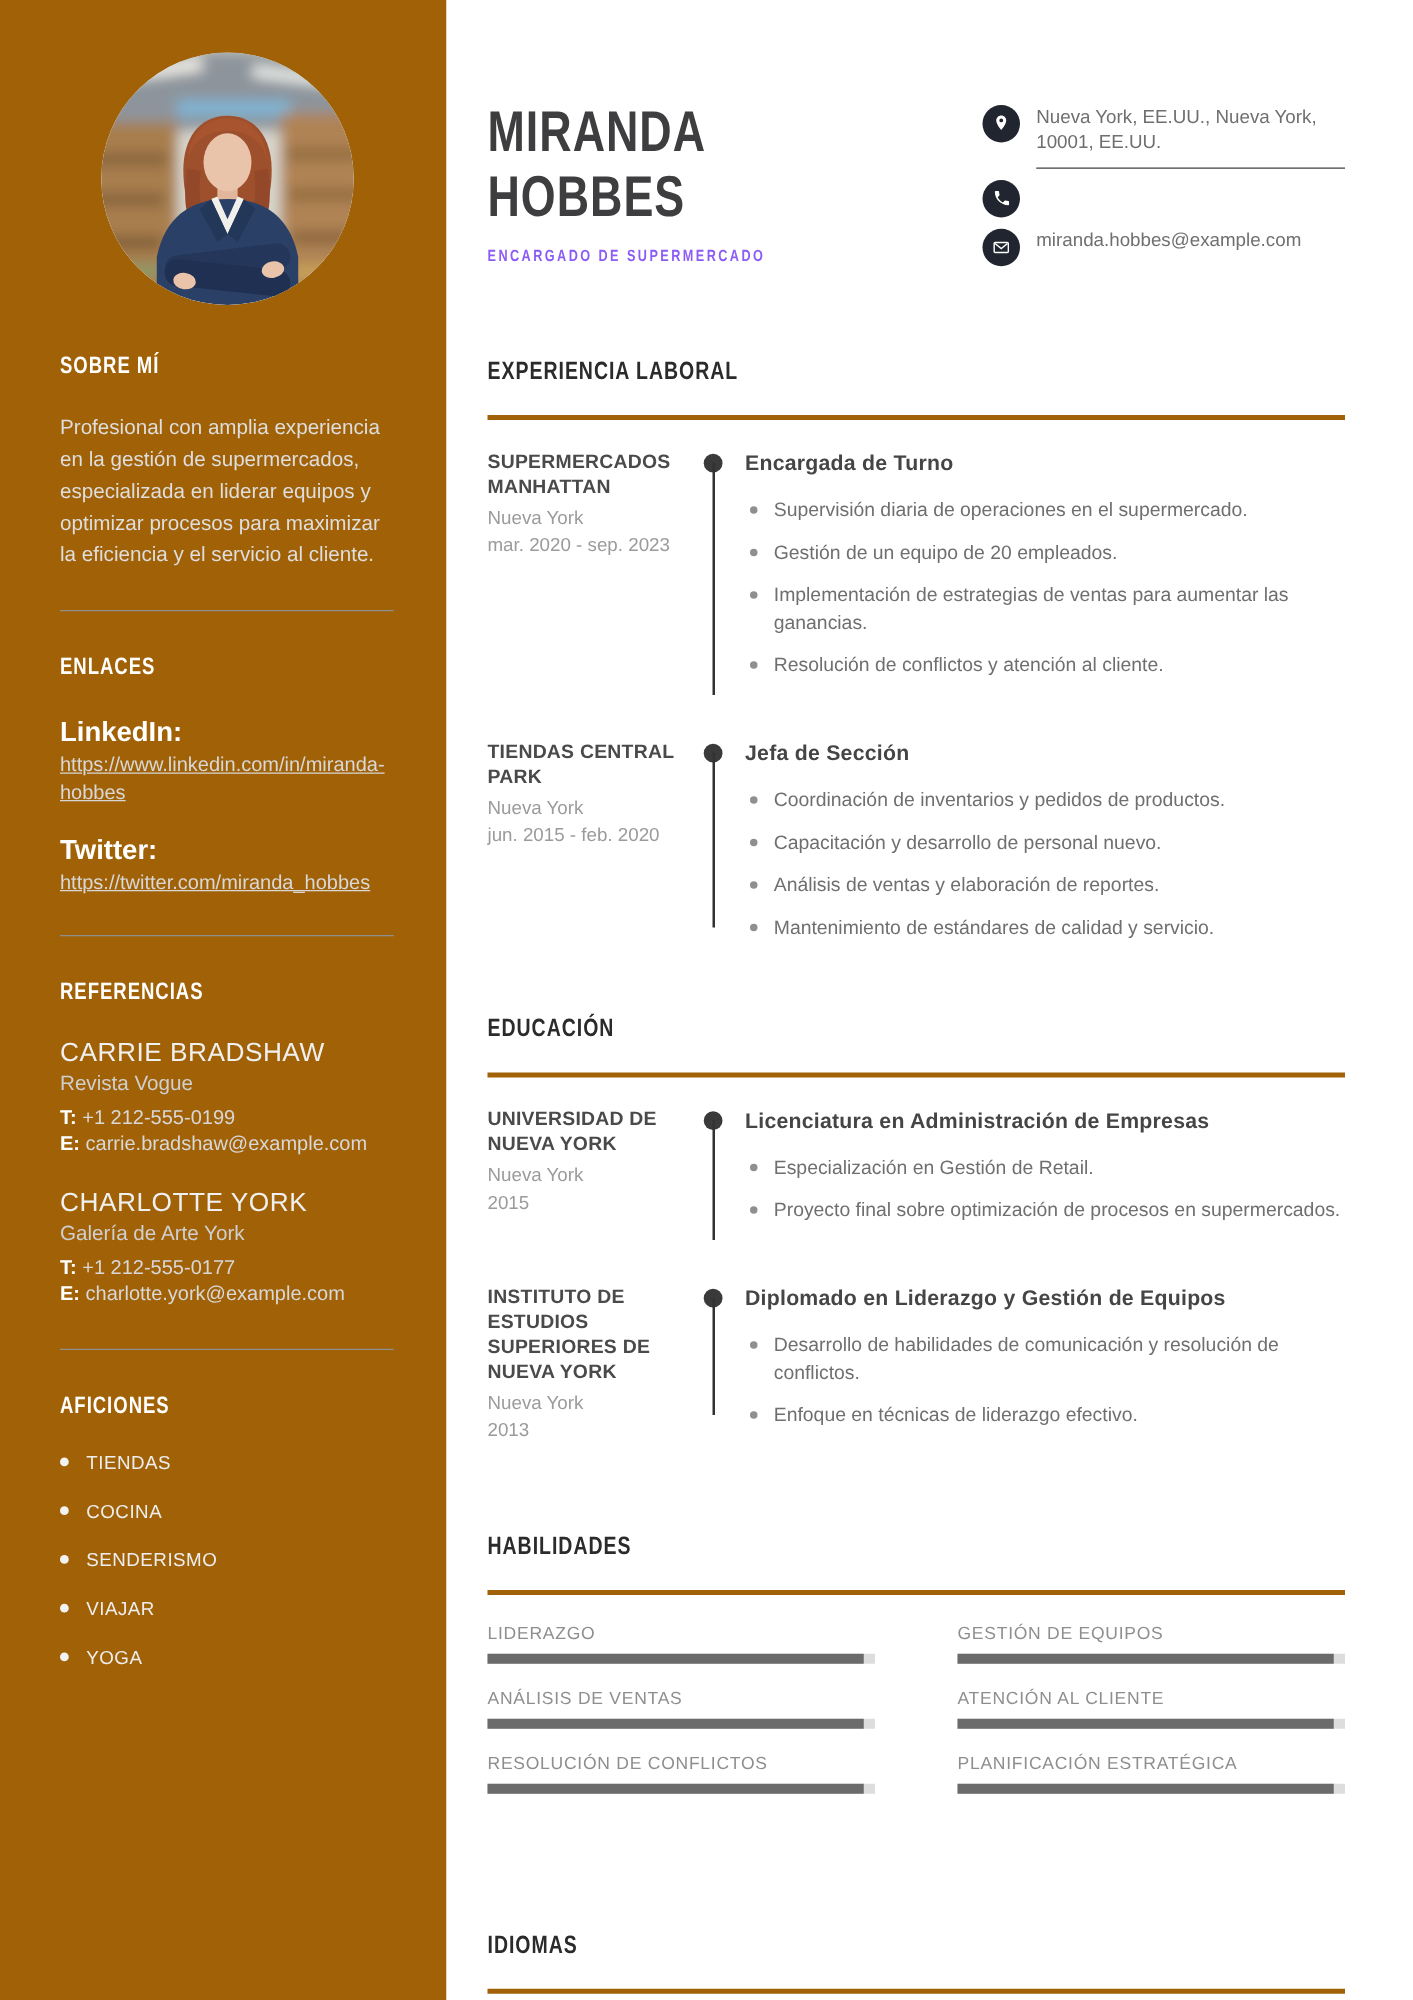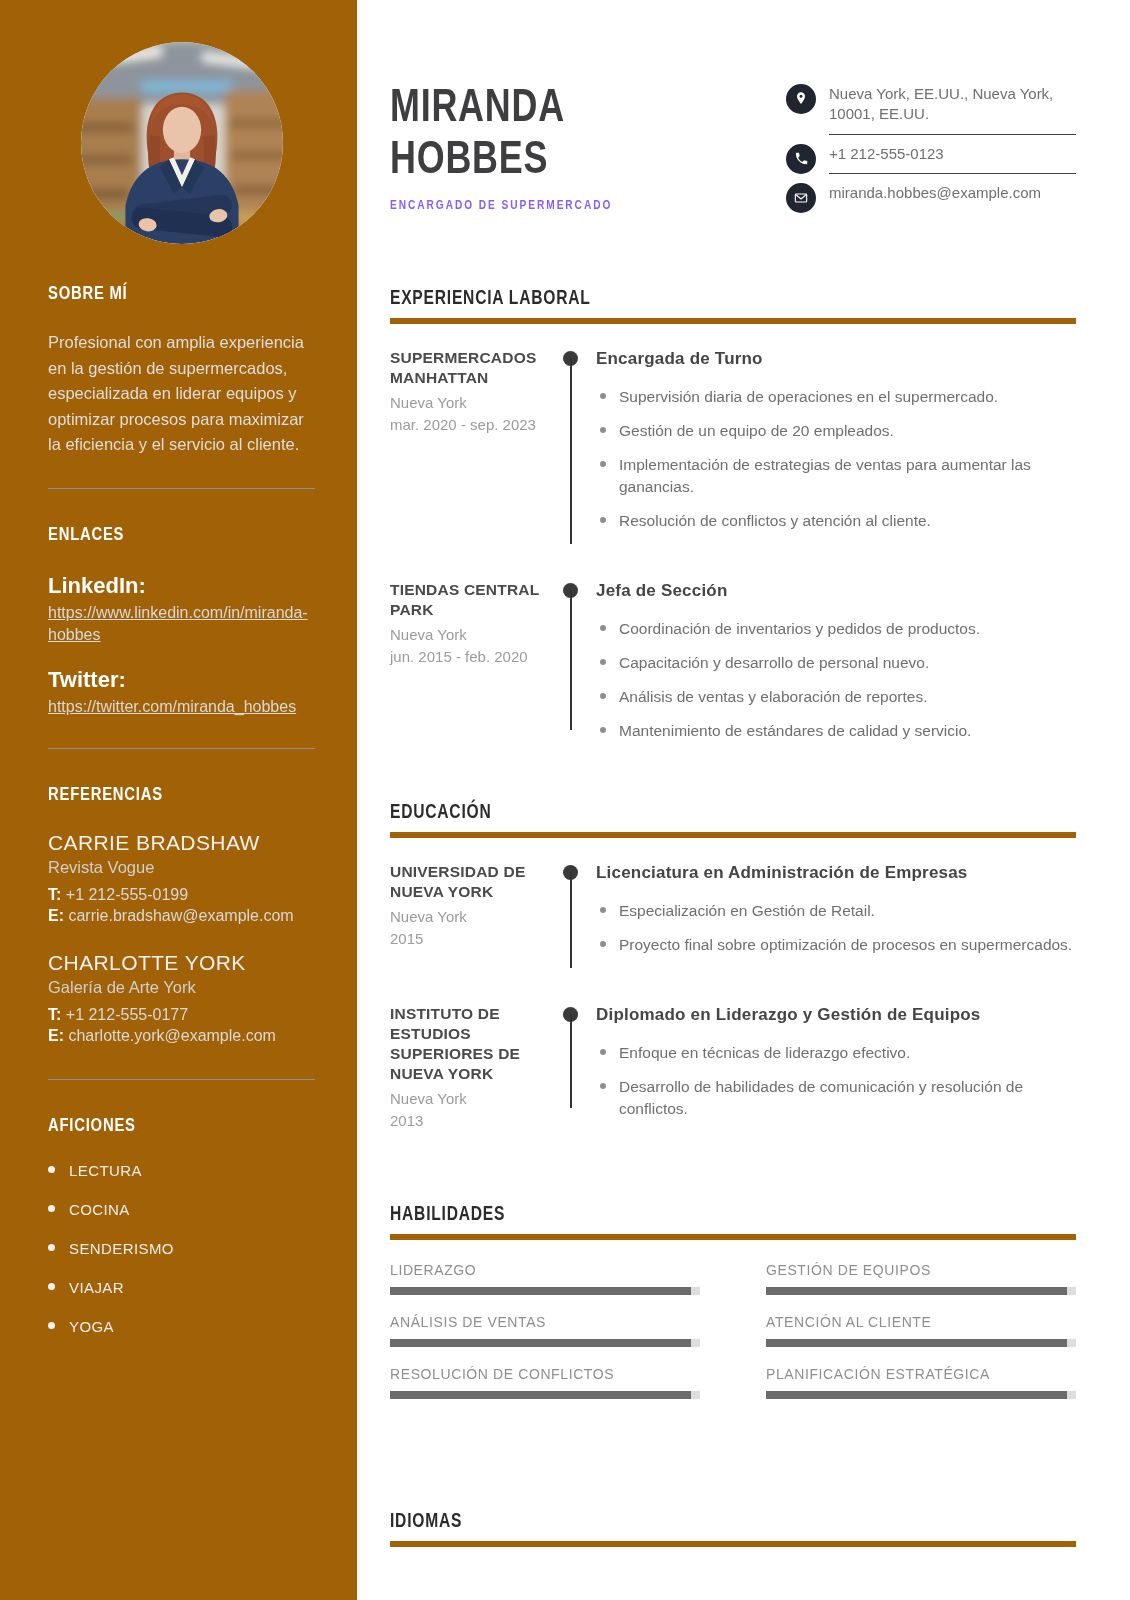--- a/index.html
+++ b/index.html
@@ -38,21 +38,21 @@
   .hdr { display:flex; justify-content:space-between;gap:42px; }
   .hdr-name { font-size:46px; line-height:1.12; font-weight:bold; color:#3e3e40; letter-spacing:1px; }
   .hdr-role { margin-top:14px; font-size:13px; font-weight:bold; letter-spacing:2.5px; color:#8b5cf6; }
 
   .contact { width:290px; margin-top:4px; }
   .c-row { display:flex; gap:13px; margin-bottom:9px; }
   .c-ico { flex:0 0 30px; width:30px; height:30px; border-radius:50%; background:#20252f; display:flex; align-items:center; justify-content:center; }
   .c-txt { flex:1; font-size:15px; line-height:1.35; color:#6f6f6f; padding-bottom:9px; }
   .c-row.sep .c-txt { border-bottom:1px solid #404040; }
 
-  .sec-head { border-bottom:6px solid #a16207; padding-bottom:9px; }
+  .sec-head { border-bottom:4px solid #a16207; padding-bottom:23px; }
   .sec-head h2 { font-size:20px; font-weight:bold; color:#2b2b2b; letter-spacing:1px; }
   .sec-exp { margin-top:64px; }
   .sec-edu { margin-top:46px; }
   .sec-ski { margin-top:70px; }
   .sec-idi { margin-top:110px; }
 
   .entries { margin-top:24px; }
   .entry { display:grid; grid-template-columns:168px 38px 1fr; }
   .entry.pad { padding-bottom:36px; }
   .e-org { font-size:15.5px; font-weight:bold; color:#4a4a4a; line-height:1.3; letter-spacing:0.2px; }
@@ -155,21 +155,21 @@
         <div class="ref-org">Galería de Arte York</div>
         <div class="ref-line"><span class="pfx">T:</span> <span>+1 212-555-0177</span></div>
         <div class="ref-line"><span class="pfx">E:</span> <span>charlotte.york@example.com</span></div>
       </div>
       <hr class="side-div" style="margin-top:34px;">
     </section>
 
     <section class="sec-side">
       <div class="side-h"><span class="cond">AFICIONES</span></div>
       <ul class="hobby-list">
-        <li><span>LECTURA</span></li>
+        <li><span>TIENDAS</span></li>
         <li><span>COCINA</span></li>
         <li><span>SENDERISMO</span></li>
         <li><span>VIAJAR</span></li>
         <li><span>YOGA</span></li>
       </ul>
     </section>
   </aside>
 
   <main class="main">
 
@@ -187,21 +187,20 @@
               </svg>
           </span>
           <span class="c-txt">Nueva York, EE.UU., Nueva York, 10001, EE.UU.</span>
         </div>
         <div class="c-row sep">
           <span class="c-ico">
             <svg width="15" height="15" viewBox="0 0 24 24">
                 <path fill="#ffffff" d="M6.6 10.8c1.5 2.9 3.8 5.2 6.7 6.7l2.2-2.2c.3-.3.7-.4 1-.3 1.2.4 2.4.6 3.7.6.6 0 1 .4 1 1V20c0 .6-.4 1-1 1C10.8 21 3 13.2 3 3.8c0-.6.4-1 1-1h3.4c.6 0 1 .4 1 1 0 1.3.2 2.5.6 3.7.1.3 0 .7-.3 1l-2.1 2.3z"></path>
               </svg>
           </span>
-          <span class="c-txt">+1 212-555-0123</span>
         </div>
         <div class="c-row">
           <span class="c-ico">
             <svg width="16" height="16" viewBox="0 0 24 24">
                 <rect x="3.5" y="6" width="17" height="12" rx="1.2" fill="none" stroke="#ffffff" stroke-width="1.7"></rect>
                 <path d="M4.5 7.2 12 13.4l7.5-6.2" fill="none" stroke="#ffffff" stroke-width="1.7"></path>
               </svg>
           </span>
           <span class="c-txt">miranda.hobbes@example.com</span>
         </div>
@@ -286,22 +285,22 @@
             <div class="e-org">INSTITUTO DE ESTUDIOS SUPERIORES DE NUEVA YORK</div>
             <div class="e-meta"><span>Nueva York</span><br><span>2013</span></div>
           </div>
           <div class="tl">
               <span class="dot"></span>
               <span class="line"></span>
             </div>
           <div>
             <div class="e-title">Diplomado en Liderazgo y Gestión de Equipos</div>
             <div class="blts">
+              <div class="blt">Desarrollo de habilidades de comunicación y resolución de conflictos.</div>
               <div class="blt">Enfoque en técnicas de liderazgo efectivo.</div>
-              <div class="blt">Desarrollo de habilidades de comunicación y resolución de conflictos.</div>
             </div>
           </div>
         </div>
 
       </div>
     </section>
 
     <section class="sec-ski">
       <div class="sec-head">
           <h2><span class="cond">HABILIDADES</span></h2>

